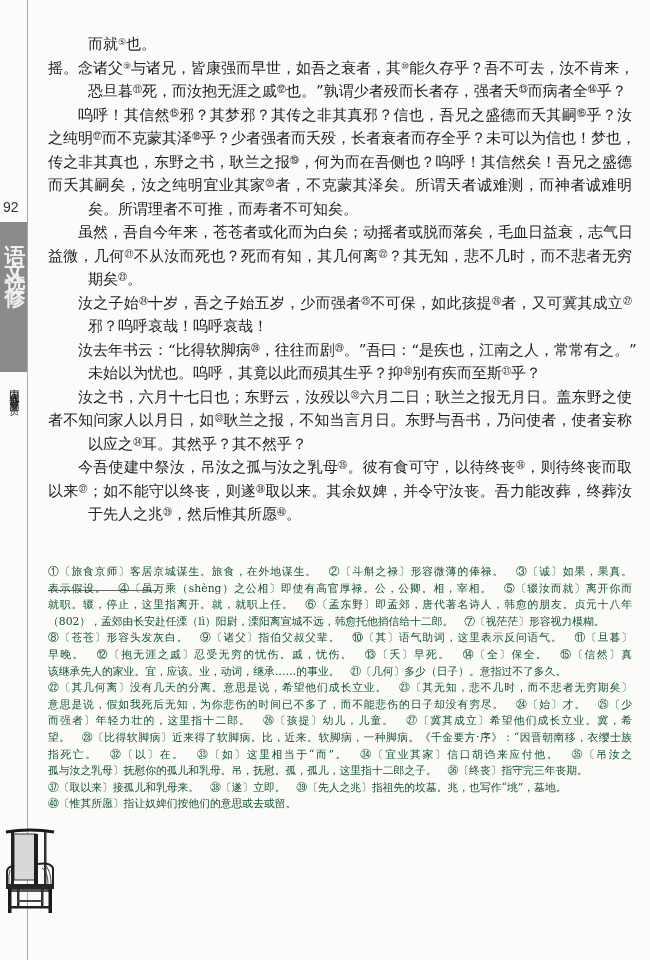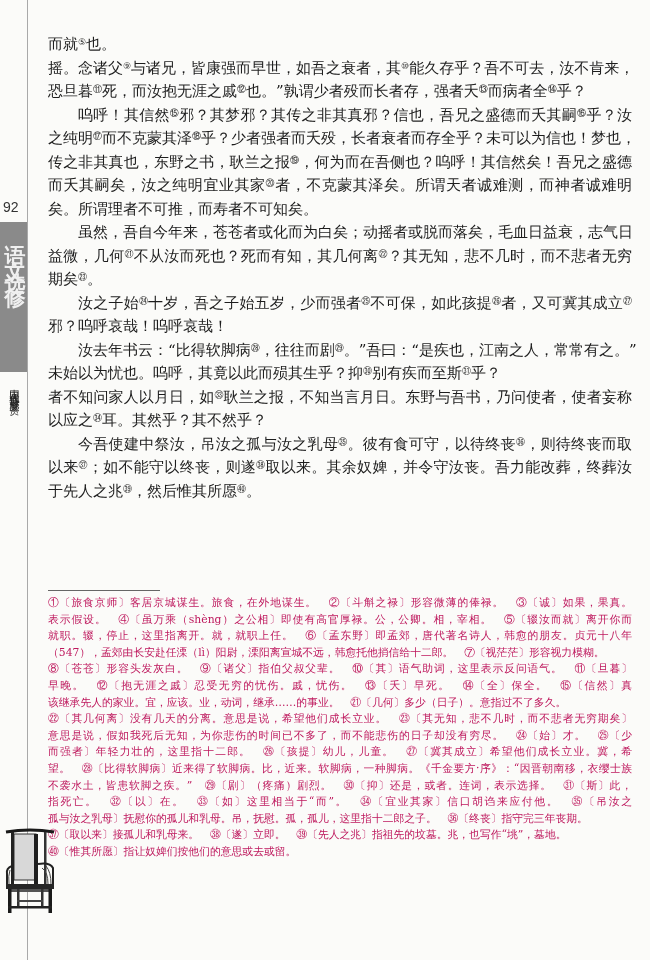--- a/index.html
+++ b/index.html
@@ -21,24 +21,24 @@
   .series {
     position:absolute; left:9px; top:381px; writing-mode:vertical-rl;
     font-size:10px; line-height:10px; letter-spacing:1.7px; color:#222;
   }
   .main { position:absolute; left:48px; top:33px; width:584px; }
   .ln {
     height:23.5px; line-height:23.5px; font-size:15px; white-space:nowrap;
     text-align:justify; text-align-last:justify;
   }
   .ln.ind { padding-left:30px; }
-  .ln.last { text-align-last:left; }
+  .ln.last { text-align-last:left;margin-left:40px; }
   .sup { font-size:9px; vertical-align:4px; line-height:0; }
   .sep { position:absolute; left:48px; top:590px; width:112px; height:1px; background:#666; }
-  .notes { position:absolute; left:48px; top:595px; width:584px; color:#be185d; }
+  .notes { position:absolute; left:48px; top:564px; width:584px; color:#14532d; }
   .fn {
     height:16.6px; line-height:16.6px; font-size:10.8px; white-space:nowrap;
     text-align:justify; text-align-last:justify;
   }
   .fn.last { text-align-last:left; }
   .chair { position:absolute; left:4px; top:828px; width:52px; height:86px; }
 </style>
 </head>
 <body>
 
@@ -74,45 +74,45 @@
   </div>
   <div class="para">
     <div class="ln ind">汝之子始<span class="sup">㉔</span>十岁，吾之子始五岁，少而强者<span class="sup">㉕</span>不可保，如此孩提<span class="sup">㉖</span>者，又可冀其成立<span class="sup">㉗</span></div>
     <div class="ln last">邪？呜呼哀哉！呜呼哀哉！</div>
   </div>
   <div class="para">
     <div class="ln ind">汝去年书云：“比得软脚病<span class="sup">㉘</span>，往往而剧<span class="sup">㉙</span>。”吾曰：“是疾也，江南之人，常常有之。”</div>
     <div class="ln last">未始以为忧也。呜呼，其竟以此而殒其生乎？抑<span class="sup">㉚</span>别有疾而至斯<span class="sup">㉛</span>乎？</div>
   </div>
   <div class="para">
+    <div class="ln ind">汝之书，六月十七日也；东野云，汝殁以<span class="sup">㉜</span>六月二日；耿兰之报无月日。盖东野之使</div>
     <div class="ln">者不知问家人以月日，如<span class="sup">㉝</span>耿兰之报，不知当言月日。东野与吾书，乃问使者，使者妄称</div>
     <div class="ln last">以应之<span class="sup">㉞</span>耳。其然乎？其不然乎？</div>
   </div>
   <div class="para">
     <div class="ln ind">今吾使建中祭汝，吊汝之孤与汝之乳母<span class="sup">㉟</span>。彼有食可守，以待终丧<span class="sup">㊱</span>，则待终丧而取</div>
     <div class="ln">以来<span class="sup">㊲</span>；如不能守以终丧，则遂<span class="sup">㊳</span>取以来。其余奴婢，并令守汝丧。吾力能改葬，终葬汝</div>
     <div class="ln last">于先人之兆<span class="sup">㊴</span>，然后惟其所愿<span class="sup">㊵</span>。</div>
   </div>
 </div>
 
 <div class="sep"></div>
 
 <div class="notes">
   <div class="fn">①〔旅食京师〕客居京城谋生。旅食，在外地谋生。　②〔斗斛之禄〕形容微薄的俸禄。　③〔诚〕如果，果真。</div>
   <div class="fn">表示假设。　④〔虽万乘（shèng）之公相〕即使有高官厚禄。公，公卿。相，宰相。　⑤〔辍汝而就〕离开你而</div>
   <div class="fn">就职。辍，停止，这里指离开。就，就职上任。　⑥〔孟东野〕即孟郊，唐代著名诗人，韩愈的朋友。贞元十八年</div>
-  <div class="fn last">（547），孟郊由长安赴任溧（lì）阳尉，溧阳离宣城不远，韩愈托他捎信给十二郎。　⑦〔视茫茫〕形容视力模糊。</div>
+  <div class="fn last">（802），孟郊由长安赴任溧（lì）阳尉，溧阳离宣城不远，韩愈托他捎信给十二郎。　⑦〔视茫茫〕形容视力模糊。</div>
   <div class="fn">⑧〔苍苍〕形容头发灰白。　⑨〔诸父〕指伯父叔父辈。　⑩〔其〕语气助词，这里表示反问语气。　⑪〔旦暮〕</div>
   <div class="fn">早晚。　⑫〔抱无涯之戚〕忍受无穷的忧伤。戚，忧伤。　⑬〔夭〕早死。　⑭〔全〕保全。　⑮〔信然〕真</div>
   <div class="fn last">该继承先人的家业。宜，应该。业，动词，继承……的事业。　㉑〔几何〕多少（日子）。意指过不了多久。</div>
   <div class="fn">㉒〔其几何离〕没有几天的分离。意思是说，希望他们成长立业。　㉓〔其无知，悲不几时，而不悲者无穷期矣〕</div>
   <div class="fn">意思是说，假如我死后无知，为你悲伤的时间已不多了，而不能悲伤的日子却没有穷尽。　㉔〔始〕才。　㉕〔少</div>
   <div class="fn">而强者〕年轻力壮的，这里指十二郎。　㉖〔孩提〕幼儿，儿童。　㉗〔冀其成立〕希望他们成长立业。冀，希</div>
   <div class="fn">望。　㉘〔比得软脚病〕近来得了软脚病。比，近来。软脚病，一种脚病。《千金要方·序》：“因晋朝南移，衣缨士族</div>
-  <div class="fn">不袭水土，皆患软脚之疾。”　㉙〔剧〕（疼痛）剧烈。　㉚〔抑〕还是，或者。连词，表示选择。　㉛〔斯〕此，</div>
   <div class="fn">指死亡。　㉜〔以〕在。　㉝〔如〕这里相当于“而”。　㉞〔宜业其家〕信口胡诌来应付他。　㉟〔吊汝之</div>
   <div class="fn last">孤与汝之乳母〕抚慰你的孤儿和乳母。吊，抚慰。孤，孤儿，这里指十二郎之子。　㊱〔终丧〕指守完三年丧期。</div>
   <div class="fn last">㊲〔取以来〕接孤儿和乳母来。　㊳〔遂〕立即。　㊴〔先人之兆〕指祖先的坟墓。兆，也写作“垗”，墓地。</div>
   <div class="fn last">㊵〔惟其所愿〕指让奴婢们按他们的意思或去或留。</div>
 </div>
 
 <svg class="chair" viewBox="0 0 52 86">
 
   <path d="M2,4 Q26,0 50,4" stroke="#1a1a1a" stroke-width="3" fill="none"></path>
 

